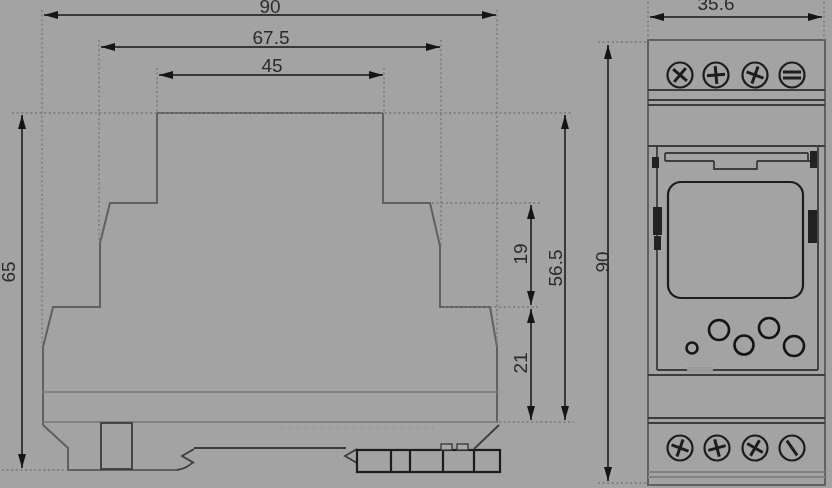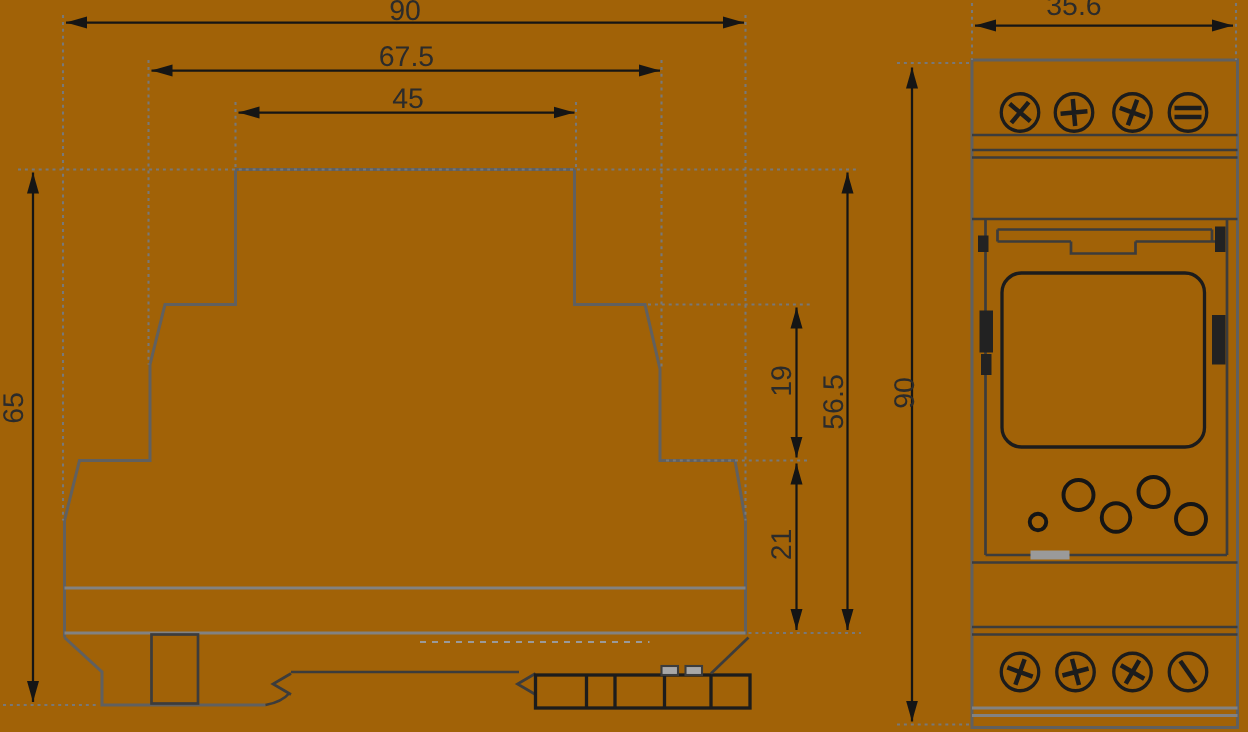--- a/index.html
+++ b/index.html
@@ -1,19 +1,19 @@
 <!DOCTYPE html>
 <html><head>
 <meta charset="utf-8">
 <style>
   html,body { margin:0; padding:0; background:#ffffff; }
   .canvas {
     position:relative;
     width:832px; height:488px;
-    background:#a16207;
+    background:#a3a3a3;
     overflow:hidden;
     font-family:"Liberation Sans", sans-serif;
   }
   svg { display:block; }
   .dim-text {
     font-family:"Liberation Sans", sans-serif;
     font-size:19px;
     fill:#2b2b2b;
   }
   .outline   { stroke:#606060; stroke-width:2;   fill:none; }

